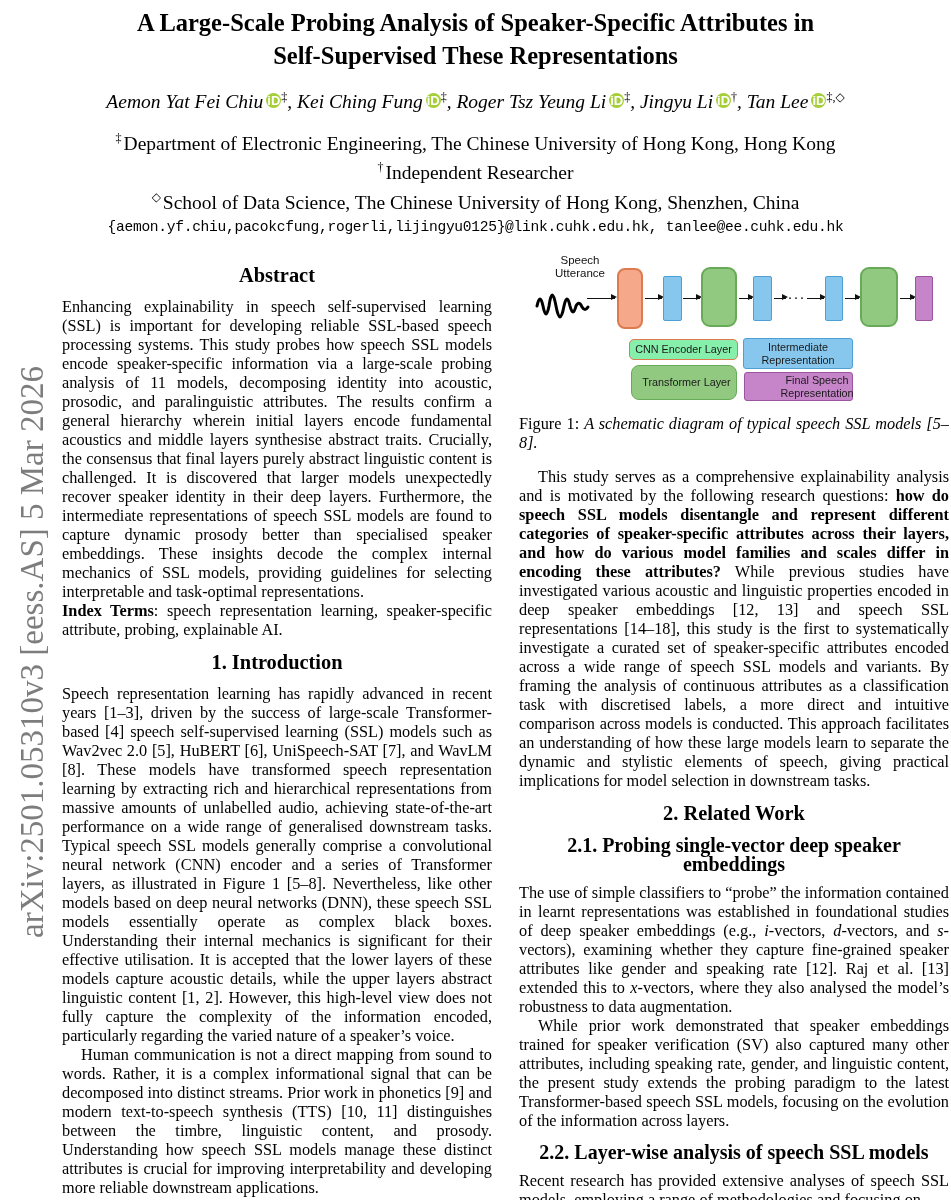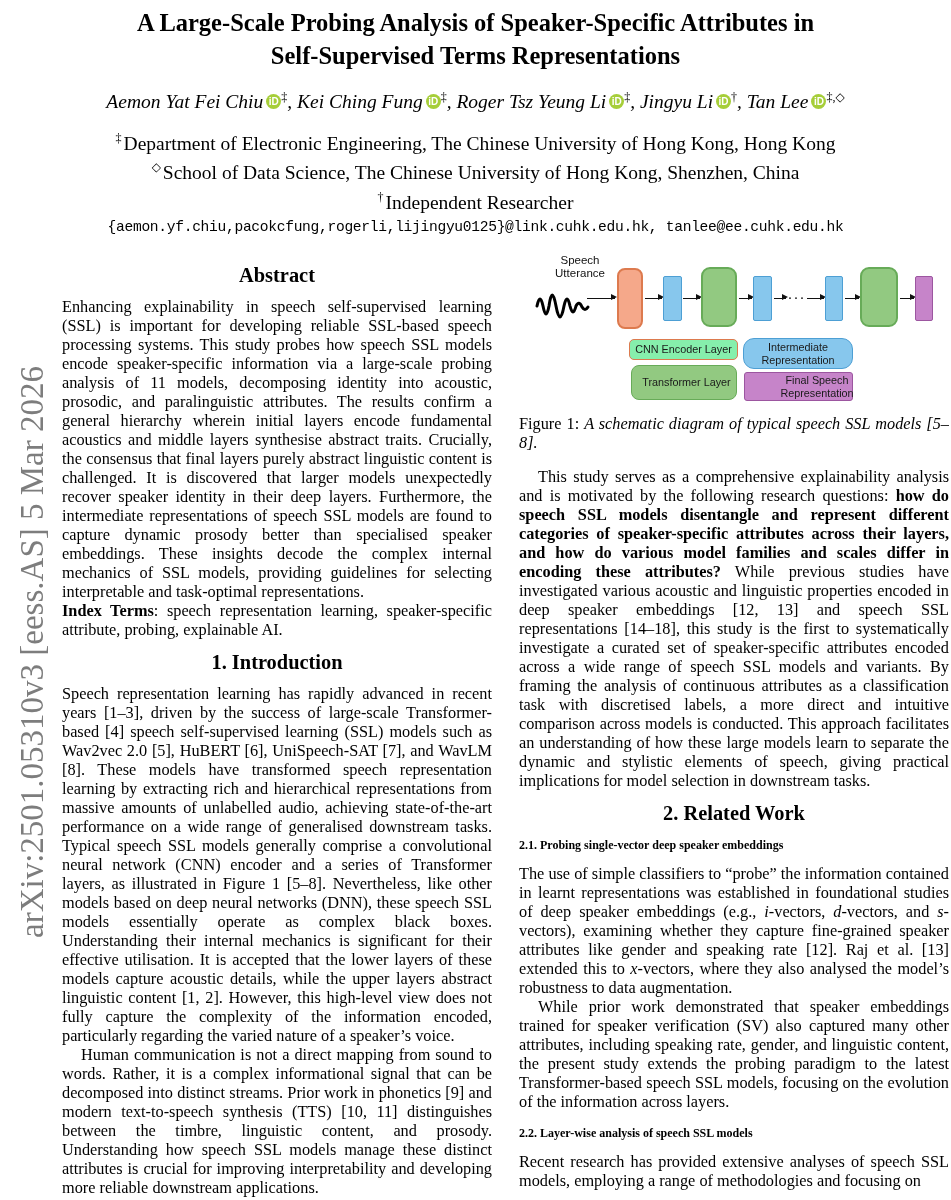--- a/index.html
+++ b/index.html
@@ -8,21 +8,21 @@
     background:#ffffff; color:#000;
     font-family:"Liberation Serif", serif;
   }
   
   .page-header{position:absolute; top:6px; left:0; width:100%; text-align:center;}
   .title{font-size:24.5px; font-weight:bold; line-height:33px;}
   .authors{margin-top:17px; font-size:19.5px; font-style:italic; white-space:nowrap;}
   .a-sup{font-size:12px; font-style:normal;}
   .orcid{
     display:inline-block; width:15px; height:15px; border-radius:50%;
-    background:#A6CE39; color:#fff; font-size:10px; line-height:15px;
+    background:#A6CE39; color:#fff; font-size:13px; line-height:15px;
     text-align:center; font-style:normal; font-weight:bold;
     font-family:"Liberation Sans", sans-serif; vertical-align:3px; margin-left:3px;
   }
   .affils{margin-top:13px; font-size:19.5px; line-height:25px;}
   .affils sup{font-size:12px; margin-right:2px;}
   .emails{margin-top:5px; font-family:"Liberation Mono", monospace; font-size:14.6px; letter-spacing:-0.3px;}
   
   .arxiv-strip{
     position:absolute; left:32px; top:652px;
     transform:translate(-50%,-50%) rotate(-90deg); transform-origin:center;
@@ -33,21 +33,21 @@
     position:absolute; top:250px; width:430px;
     font-size:16.3px; line-height:19px; text-align:justify;
     hyphens:auto; -webkit-hyphens:auto;
   }
   .col-left{left:62px;}
   .col-right{left:519px;}
   .col p{margin:0;}
   .indent{text-indent:19px;}
   .sec-h{font-size:20.4px; font-weight:bold; text-align:center; margin:14px 0 12px;}
   .first-h{margin-top:16px;}
-  .sub-h{font-size:12px; font-weight:bold; text-align:left; margin:13px 0 9px;}
+  .sub-h{font-size:20px; font-weight:bold; text-align:center; margin:13px 0 9px;}
   .bold{font-weight:bold;}
   .ital{font-style:italic;}
   
   .fig-diagram{position:relative; height:150px; margin-top:4px;}
   .fig-input-label{
     position:absolute; left:28px; top:0; width:66px; text-align:center;
     font-family:"Liberation Sans", sans-serif; font-size:11.5px; line-height:13px; color:#111;
   }
   .wave-svg{position:absolute; left:16px; top:26px;}
   .blk{position:absolute; border-style:solid; border-width:2px; box-sizing:border-box;}
@@ -70,44 +70,44 @@
   .a7{left:326px; width:14px;} .a8{left:381px; width:14px;}
   .fig-dots{position:absolute; left:268px; top:35px; width:19px; text-align:center;
     font-size:15px; letter-spacing:1px; color:#111;}
   .chip{
     position:absolute; display:flex; align-items:center; justify-content:center;
     text-align:center; font-family:"Liberation Sans", sans-serif; font-size:10.8px;
     line-height:1.15; color:#1a1a1a; border:1.6px solid; box-sizing:border-box; padding:1px 3px;
   }
   .chip-cnn{left:110px; top:85px; width:109px; height:21px; border-radius:5px;}
   .chip-trans{left:112px; top:111px; width:106px; height:35px; border-radius:8px;padding-left:8px;}
-  .chip-int{left:224px; top:84px; width:110px; height:31px; border-radius:11px;}
+  .chip-int{left:224px; top:84px; width:110px; height:31px; border-radius:3px;}
   .chip-final{left:225px; top:118px; width:109px; height:29px; border-radius:3px;}
   .caption{margin:10px 0 15px !important;}
   .cap-text{font-style:italic;}
 </style>
 </head>
 <body>
 
 <div class="page">
 
   <div class="arxiv-strip">arXiv:2501.05310v3  [eess.AS]  5 Mar 2026</div>
 
   <div class="page-header">
     <div class="title">
       <div>A Large-Scale Probing Analysis of Speaker-Specific Attributes in</div>
-      <div>Self-Supervised Terms Representations</div>
+      <div>Self-Supervised These Representations</div>
     </div>
     <div class="authors">
       <span><span>Aemon Yat Fei Chiu</span><span class="orcid">iD</span><sup class="a-sup">‡</sup><span>, </span></span><span><span>Kei Ching Fung</span><span class="orcid">iD</span><sup class="a-sup">‡</sup><span>, </span></span><span><span>Roger Tsz Yeung Li</span><span class="orcid">iD</span><sup class="a-sup">‡</sup><span>, </span></span><span><span>Jingyu Li</span><span class="orcid">iD</span><sup class="a-sup">†</sup><span>, </span></span><span><span>Tan Lee</span><span class="orcid">iD</span><sup class="a-sup">‡,◇</sup></span>
     </div>
     <div class="affils">
       <div><sup>‡</sup><span>Department of Electronic Engineering, The Chinese University of Hong Kong, Hong Kong</span></div>
+      <div><sup>†</sup><span>Independent Researcher</span></div>
       <div><sup>◇</sup><span>School of Data Science, The Chinese University of Hong Kong, Shenzhen, China</span></div>
-      <div><sup>†</sup><span>Independent Researcher</span></div>
     </div>
     <div class="emails">{aemon.yf.chiu,pacokcfung,rogerli,lijingyu0125}@link.cuhk.edu.hk, tanlee@ee.cuhk.edu.hk</div>
   </div>
 
   <div class="col col-left">
     <div class="sec-h first-h">Abstract</div>
     <p>Enhancing explainability in speech self-supervised learning (SSL) is important for developing reliable SSL-based speech processing systems. This study probes how speech SSL models encode speaker-specific information via a large-scale probing analysis of 11 models, decomposing identity into acoustic, prosodic, and paralinguistic attributes. The results confirm a general hierarchy wherein initial layers encode fundamental acoustics and middle layers synthesise abstract traits. Crucially, the consensus that final layers purely abstract linguistic content is challenged. It is discovered that larger models unexpectedly recover speaker identity in their deep layers. Furthermore, the intermediate representations of speech SSL models are found to capture dynamic prosody better than specialised speaker embeddings. These insights decode the complex internal mechanics of SSL models, providing guidelines for selecting interpretable and task-optimal representations.</p>
     <p><span class="bold">Index Terms</span><span>: speech representation learning, speaker-specific attribute, probing, explainable AI.</span></p>
     <div class="sec-h">1.  Introduction</div>
     <p>Speech representation learning has rapidly advanced in recent years [1–3], driven by the success of large-scale Transformer-based [4] speech self-supervised learning (SSL) models such as Wav2vec 2.0 [5], HuBERT [6], UniSpeech-SAT [7], and WavLM [8]. These models have transformed speech representation learning by extracting rich and hierarchical representations from massive amounts of unlabelled audio, achieving state-of-the-art performance on a wide range of generalised downstream tasks. Typical speech SSL models generally comprise a convolutional neural network (CNN) encoder and a series of Transformer layers, as illustrated in Figure 1 [5–8]. Nevertheless, like other models based on deep neural networks (DNN), these speech SSL models essentially operate as complex black boxes. Understanding their internal mechanics is significant for their effective utilisation. It is accepted that the lower layers of these models capture acoustic details, while the upper layers abstract linguistic content [1, 2]. However, this high-level view does not fully capture the complexity of the information encoded, particularly regarding the varied nature of a speaker’s voice.</p>

